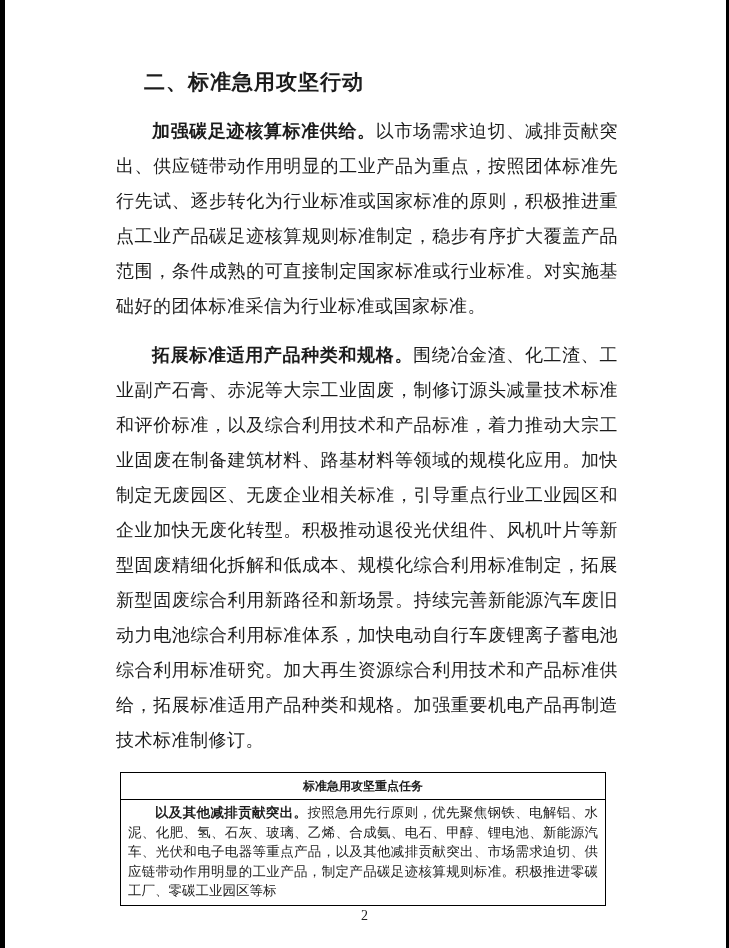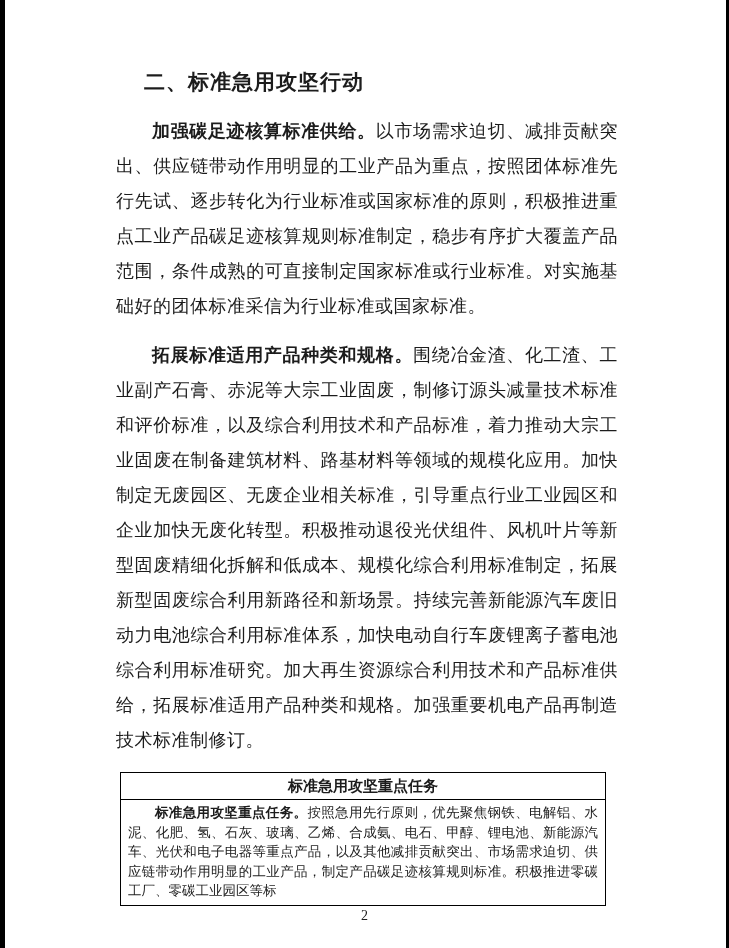--- a/index.html
+++ b/index.html
@@ -53,21 +53,21 @@
   .task-box {
     margin-top: 6px;
     margin-left: 18px;
     width: 486px;
     border: 1px solid #000000;
     box-sizing: border-box;
   }
   .task-box-title {
     font-family: "Liberation Sans", "DejaVu Sans", sans-serif;
     font-weight: bold;
-    font-size: 15px;
+    font-size: 12px;
     line-height: 26px;
     text-align: center;
     border-bottom: 1px solid #000000;
   }
   .task-box-body {
     font-size: 13.5px;
     line-height: 19.5px;
     text-align: justify;
     text-indent: 2em;
     padding: 3px 7px 4px 7px;
@@ -93,18 +93,18 @@
 
   <div class="content">
     <div class="section-heading">二、标准急用攻坚行动</div>
 
     <p class="para"><span class="lead">加强碳足迹核算标准供给。</span><span>以市场需求迫切、减排贡献突出、供应链带动作用明显的工业产品为重点，按照团体标准先行先试、逐步转化为行业标准或国家标准的原则，积极推进重点工业产品碳足迹核算规则标准制定，稳步有序扩大覆盖产品范围，条件成熟的可直接制定国家标准或行业标准。对实施基础好的团体标准采信为行业标准或国家标准。</span></p>
 
     <p class="para"><span class="lead">拓展标准适用产品种类和规格。</span><span>围绕冶金渣、化工渣、工业副产石膏、赤泥等大宗工业固废，制修订源头减量技术标准和评价标准，以及综合利用技术和产品标准，着力推动大宗工业固废在制备建筑材料、路基材料等领域的规模化应用。加快制定无废园区、无废企业相关标准，引导重点行业工业园区和企业加快无废化转型。积极推动退役光伏组件、风机叶片等新型固废精细化拆解和低成本、规模化综合利用标准制定，拓展新型固废综合利用新路径和新场景。持续完善新能源汽车废旧动力电池综合利用标准体系，加快电动自行车废锂离子蓄电池综合利用标准研究。加大再生资源综合利用技术和产品标准供给，拓展标准适用产品种类和规格。加强重要机电产品再制造技术标准制修订。</span></p>
 
     <div class="task-box">
       <div class="task-box-title">标准急用攻坚重点任务</div>
-      <div class="task-box-body"><span class="lead">标准急用攻坚重点任务。</span><span>按照急用先行原则，优先聚焦钢铁、电解铝、水泥、化肥、氢、石灰、玻璃、乙烯、合成氨、电石、甲醇、锂电池、新能源汽车、光伏和电子电器等重点产品，以及其他减排贡献突出、市场需求迫切、供应链带动作用明显的工业产品，制定产品碳足迹核算规则标准。积极推进零碳工厂、零碳工业园区等标</span></div>
+      <div class="task-box-body"><span class="lead">以及其他减排贡献突出。</span><span>按照急用先行原则，优先聚焦钢铁、电解铝、水泥、化肥、氢、石灰、玻璃、乙烯、合成氨、电石、甲醇、锂电池、新能源汽车、光伏和电子电器等重点产品，以及其他减排贡献突出、市场需求迫切、供应链带动作用明显的工业产品，制定产品碳足迹核算规则标准。积极推进零碳工厂、零碳工业园区等标</span></div>
     </div>
   </div>
 
   <div class="page-number">2</div>
 </div>
 
 </body></html>

